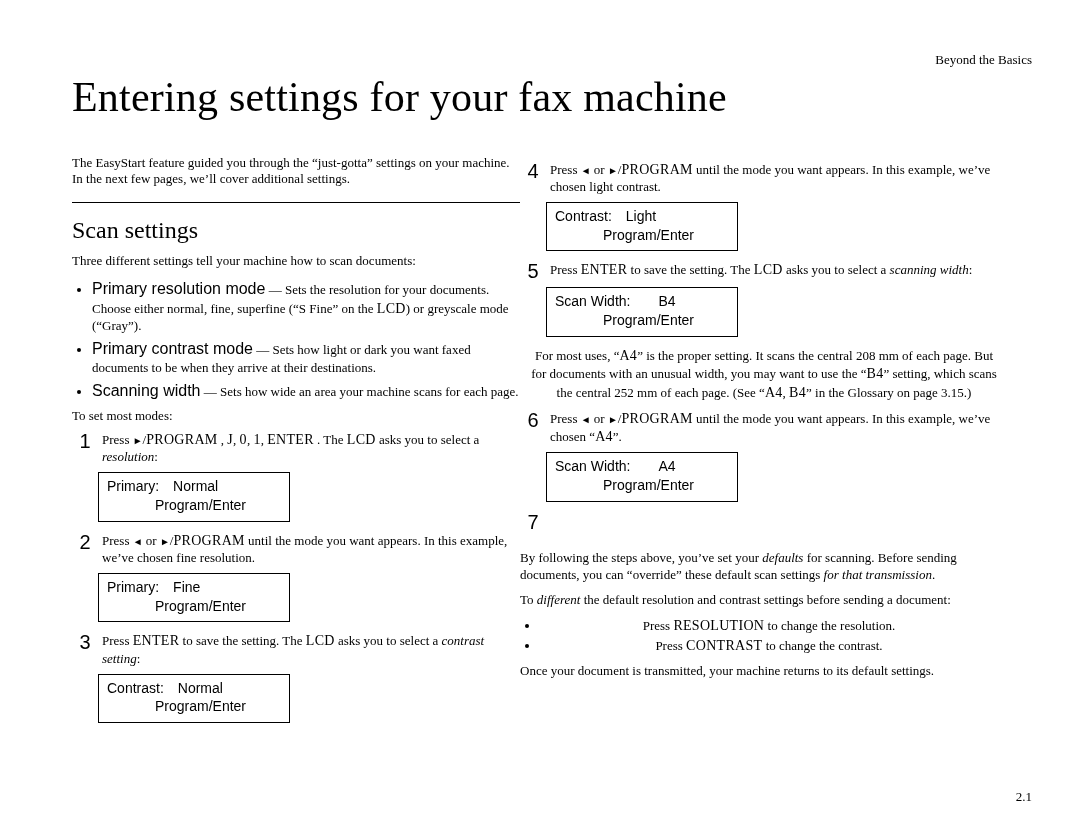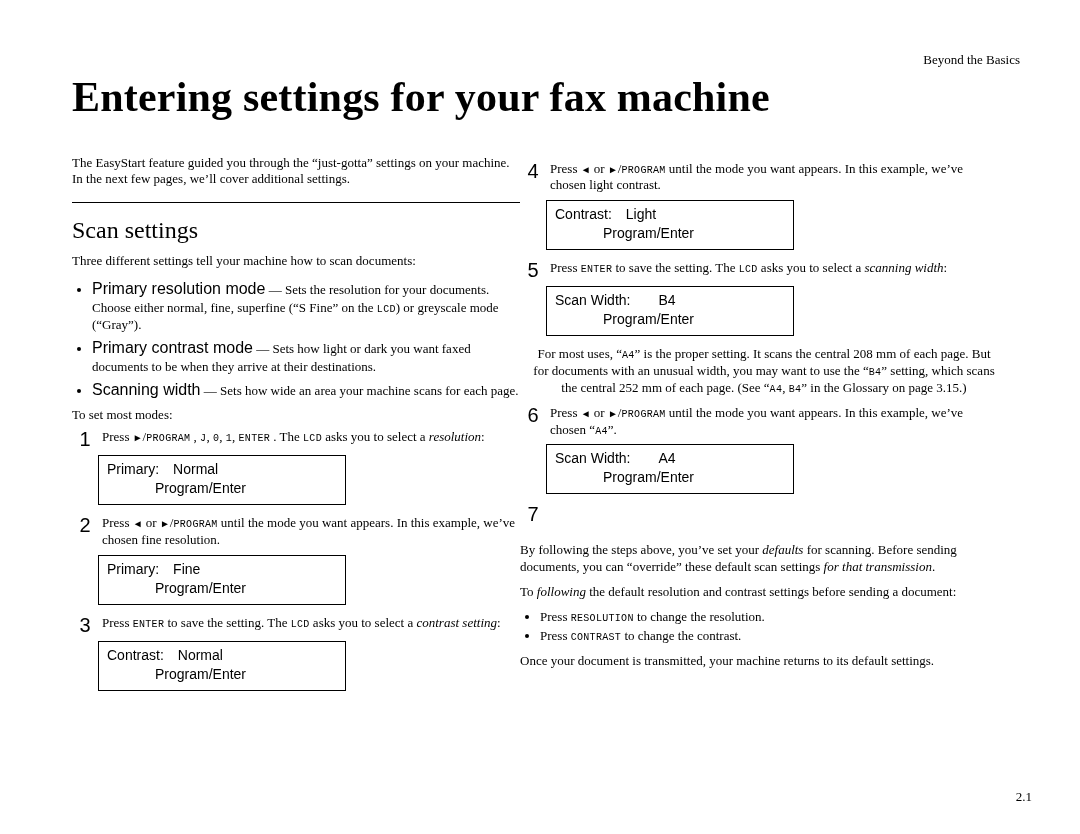--- a/index.html
+++ b/index.html
@@ -14,26 +14,26 @@
   }
   .page {
     position: relative;
     width: 1080px;
     height: 834px;
     padding: 50px 48px 40px 72px;
   }
   .running-head {
     position: absolute;
     top: 52px;
-    right: 60px;
+    right: 48px;
     font-size: 13px;
   }
   h1.title {
     font-family: Georgia, "Times New Roman", serif;
-    font-weight: bold;
+    font-weight: normal;
     font-size: 42px;
     letter-spacing: 0.2px;
     margin: 20px 0 30px 0;
   }
   .columns {
     display: flex;
     margin-top: 18px;
   }
   .col {
     width: 448px;
@@ -52,57 +52,57 @@
     margin: 0 0 6px 0;
   }
   .lead { margin-bottom: 10px; }
   .bullets {
     margin: 0 0 6px 0;
     padding-left: 20px;
   }
   .bullets li { margin-bottom: 4px; }
   .setlabel { font-family: Arial, Helvetica, sans-serif; font-size: 16px; }
   .smallcaps, .key {
-    font-family: Liberation Mono, monospace;
-    font-size: 10px;
+    font-family: Liberation Serif, serif;
+    font-size: 14px;
     letter-spacing: 0.3px;
   }
   .step {
     display: flex;
     align-items: flex-start;
     gap: 8px;
     margin: 6px 0 4px 4px;
   }
   .step .num {
     font-family: Arial, Helvetica, sans-serif;
     font-size: 20px;
     line-height: 1;
     width: 18px;
     text-align: center;
     flex-shrink: 0;
   }
   .step .body { flex: 1; }
   .em { font-style: italic; }
   .lcd {
     border: 1.5px solid #000;
-    width: 248px;
+    width: 192px;
     padding: 4px 8px 6px 8px;
     margin: 6px 0 10px 26px;
     font-family: Arial, Helvetica, sans-serif;
     font-size: 14px;
     line-height: 1.35;
   }
   .lcd .l2 { padding-left: 48px; }
   .arrow { font-family: Arial, sans-serif; font-size: 10px; display:inline-block; vertical-align: 0px; }
   .para { margin: 8px 0; }
   .sub-bullets {
     margin: 4px 0 4px 0;
     padding-left: 20px;
   }
-  .sub-bullets li { margin-bottom: 2px; }
+  .sub-bullets li { margin-bottom: 2px; text-align: center; }
   .pagenum {
     position: absolute;
     right: 48px;
     bottom: 28px;
     font-size: 13px;
     font-family: Liberation Serif, serif;
   }
 </style>
 </head>
 <body>
@@ -218,21 +218,21 @@
 
       <div class="step">
         <div class="num">7</div>
       </div>
 
       <div class="para" style="margin-top:18px;">
         <span>By following the steps above, you’ve set your </span><span class="em">defaults</span><span> for scanning. Before sending documents, you can “override” these default scan settings </span><span class="em">for that transmission</span><span>.</span>
       </div>
 
       <div class="para">
-        <span>To </span><span class="em">following</span><span> the default resolution and contrast settings before sending a document:</span>
+        <span>To </span><span class="em">different</span><span> the default resolution and contrast settings before sending a document:</span>
       </div>
 
       <ul class="sub-bullets">
         <li>
           <span>Press </span><span class="key">RESOLUTION</span><span> to change the resolution.</span>
         </li>
         <li>
           <span>Press </span><span class="key">CONTRAST</span><span> to change the contrast.</span>
         </li>
       </ul>

